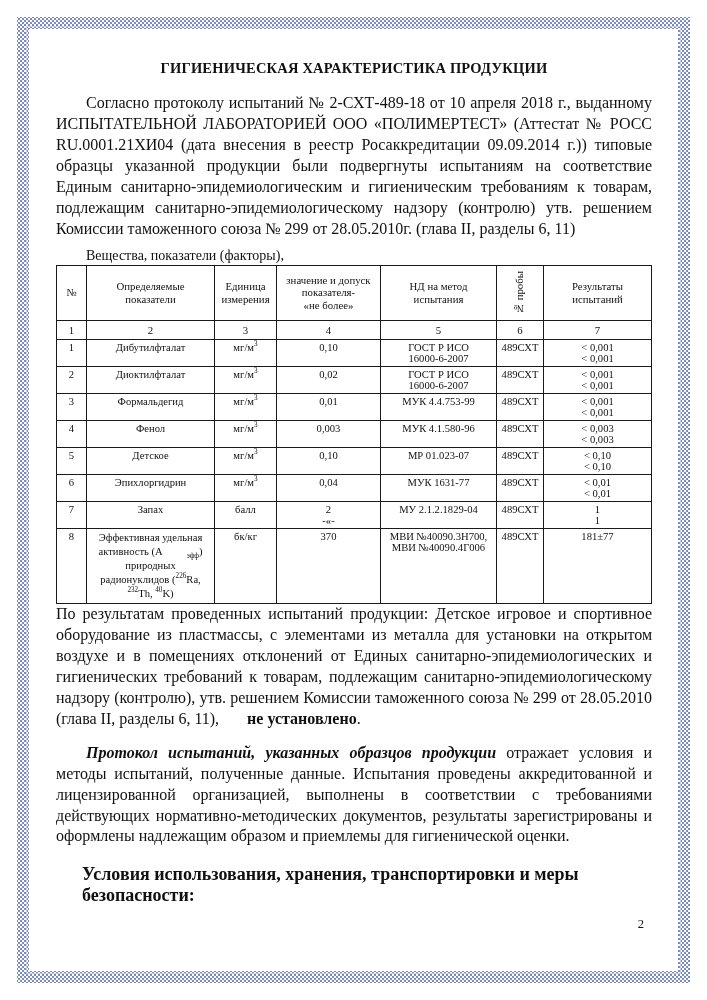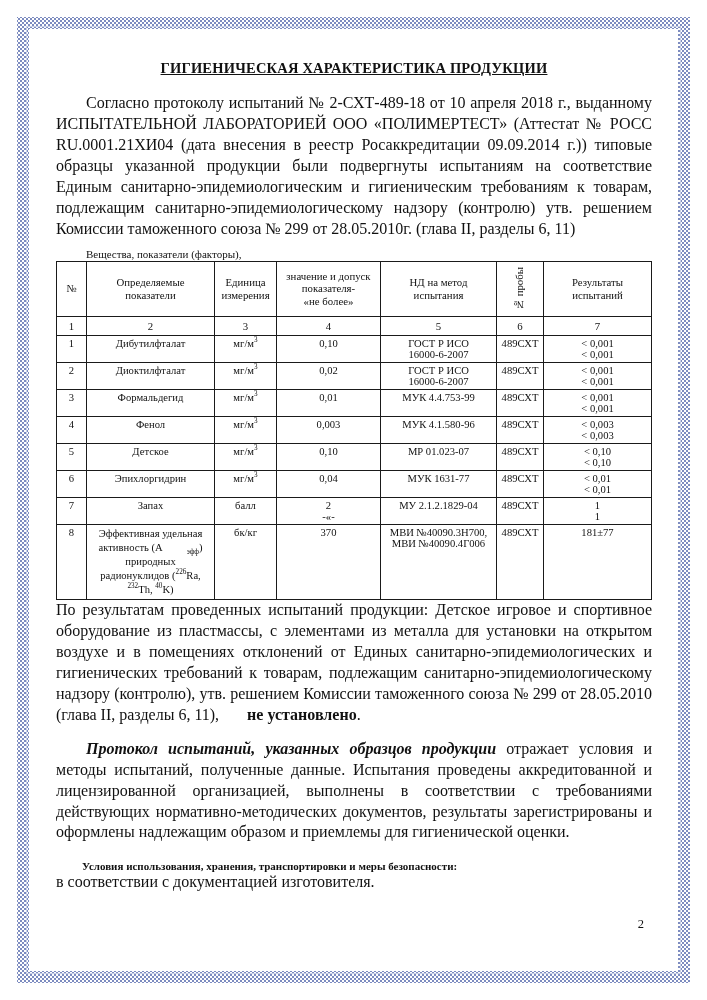--- a/index.html
+++ b/index.html
@@ -47,37 +47,36 @@
     overflow: hidden;
   }
 
   h1.doc-title {
     font-size: 14.5px;
     font-weight: bold;
     text-align: center;
     letter-spacing: .2px;
     margin: 14px 0 16px 0;
     font-family: "Liberation Serif","DejaVu Serif",serif;
-    text-decoration: underline;
   }
 
   p.para {
     font-size: 16px;
     line-height: 1.31;
     text-align: justify;
     text-justify: inter-word;
     margin: 0 0 4px 0;
     hyphens: none;
   }
   p.para.indent { text-indent: 30px; }
   .b { font-weight: bold; margin-left: 24px; }
   .bi { font-weight: bold; font-style: italic; }
 
   .table-caption {
-    font-size: 11px;
+    font-size: 14px;
     margin: 8px 0 1px 30px;
   }
 
   
   table.gost {
     border-collapse: collapse;
     width: 100%;
     font-size: 10.6px;
     table-layout: fixed;
   }
@@ -109,21 +108,21 @@
   .vert-wrap { display:flex; justify-content:center; align-items:center; height:48px; }
 
   .cellA { line-height: 1.32; }
 
   sup { font-size: 0.68em; vertical-align: super; line-height: 0; }
   sub { font-size: 0.68em; vertical-align: sub; line-height: 0; margin-left: 24px; }
 
   .after-table { margin-top: 12px; }
 
   .section-head {
-    font-size: 11px;
+    font-size: 18px;
     font-weight: bold;
     margin: 0 0 1px 0;
   }
 
   .page-num {
     position: absolute;
     right: 8px; bottom: 22px;
     font-size: 12.5px;
   }
 </style>
@@ -262,19 +261,18 @@
 
       </tbody>
     </table>
 
     <p class="para after-table"><span>По результатам проведенных испытаний продукции: Детское игровое и спортивное оборудование из пластмассы, с элементами из металла для установки на открытом воздухе и в помещениях отклонений от Единых санитарно-эпидемиологических и гигиенических требований к товарам, подлежащим санитарно-эпидемиологическому надзору (контролю), утв. решением Комиссии таможенного союза № 299 от 28.05.2010 (глава II, разделы 6, 11), </span><span class="b">не установлено</span><span>.</span></p>
 
     <p class="para indent" style="margin-top:13px;"><span class="bi">Протокол испытаний, указанных образцов продукции</span><span> отражает условия и методы испытаний, полученные данные. Испытания проведены аккредитованной и лицензированной организацией, выполнены в соответствии с требованиями действующих нормативно-методических документов, результаты зарегистрированы и оформлены надлежащим образом и приемлемы для гигиенической оценки.</span></p>
 
     <div style="margin-top:17px;">
       <div class="section-head" style="margin-left:26px;">Условия использования, хранения, транспортировки и меры безопасности:</div>
-      <div class="para">в соответствии с документацией изготовителя.</div>
     </div>
 
     <div class="page-num">2</div>
 
   </div>
 </div>
 
 </body></html>

